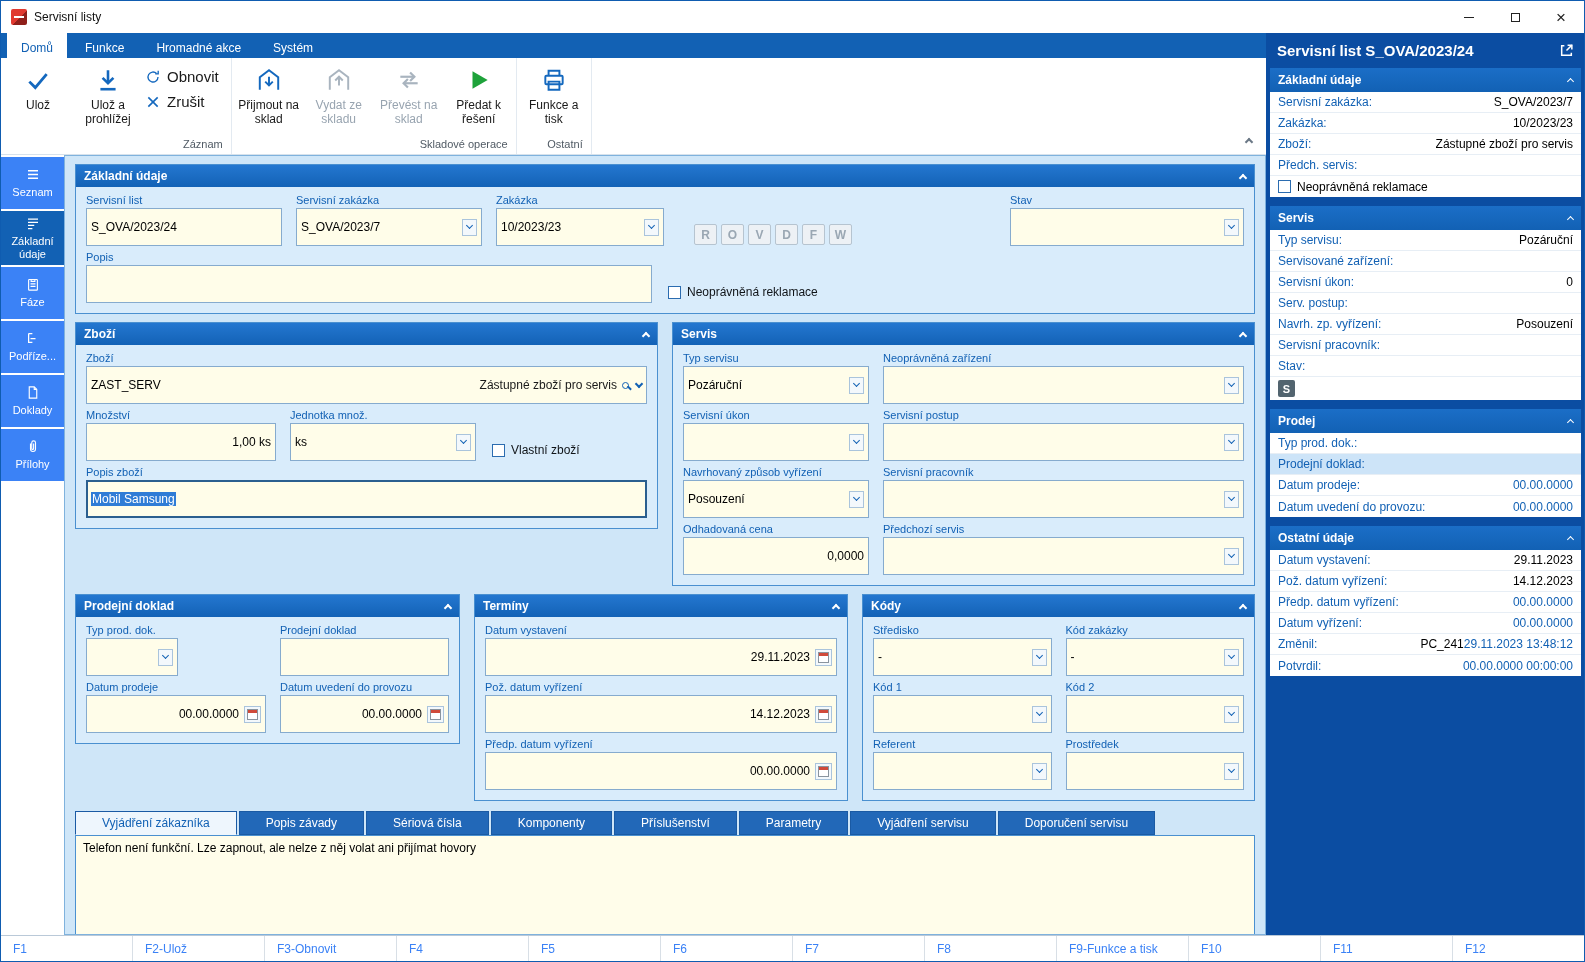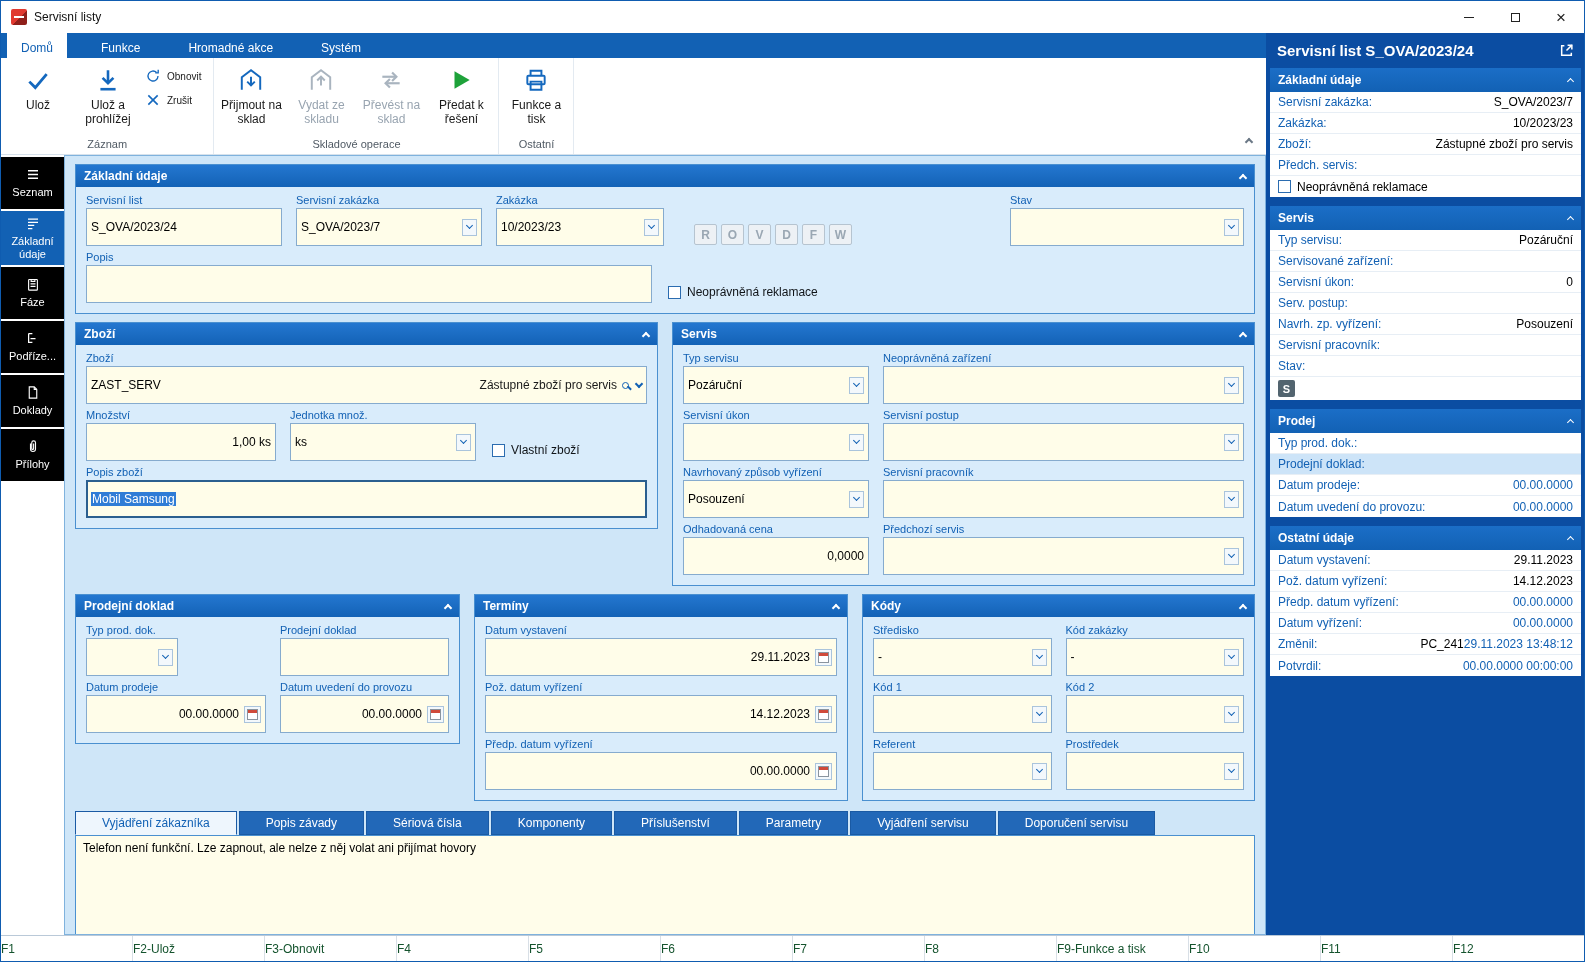--- a/index.html
+++ b/index.html
@@ -10,41 +10,41 @@
 .app-icon{width:16px;height:16px;margin-right:7px;background:linear-gradient(135deg,#e0392f 0 55%,#8f1f1a 55%);border-radius:2px;position:relative}
 .app-icon::after{content:"";position:absolute;left:3px;top:7px;width:10px;height:2px;background:#fff}
 .title-text{font-size:12px;color:#111}
 .win-controls{margin-left:auto;display:flex;height:100%}
 .win-btn{width:46px;display:flex;align-items:center;justify-content:center;color:#222}
 .min-glyph{width:10px;height:1px;background:#222;display:block}
 .max-glyph{width:9px;height:9px;border:1px solid #222;display:block}
 .close-glyph{font-size:17px;line-height:1}
 .body-row{flex:1;display:flex;min-height:0}
 .left-col{flex:1;display:flex;flex-direction:column;min-width:0}
-.ribbon-tabs{height:25px;background:#1261b4;display:flex;align-items:stretch;padding-left:6px;gap:20px;flex:0 0 auto}
+.ribbon-tabs{height:25px;background:#1261b4;display:flex;align-items:stretch;padding-left:6px;gap:4px;flex:0 0 auto}
 .rtab{color:#fff;padding:4px 14px 0;font-size:12px;display:flex;align-items:center}
 .rtab.active{background:#fff;color:#1261b4}
 .ribbon-toolbar{height:97px;background:#fff;display:flex;position:relative;flex:0 0 auto;border-bottom:1px solid #d7e2ec}
 .rgroup{display:flex;flex-direction:column;border-right:1px solid #e3eaf1;padding:2px 2px 0}
 .rbtns{flex:1;display:flex;align-items:stretch}
 .rbtn-lg{width:70px;display:flex;flex-direction:column;align-items:center;padding:5px 2px 0;color:#1a1a1a;text-align:center;line-height:1.15;font-size:12px}
 .rbtn-lg .ricon{width:30px;height:30px;display:flex;align-items:center;justify-content:center;color:#1468be;margin-bottom:4px}
 .rbtn-lg .ricon svg{width:26px;height:26px}
 .rbtn-lg.disabled{color:#98a4b0}
 .rbtn-lg.disabled .ricon{color:#a9b4bf}
 .rsmallstack{display:flex;flex-direction:column;justify-content:flex-start;padding-top:8px;gap:8px}
-.rbtn-sm{display:flex;align-items:center;gap:6px;color:#1a1a1a;padding:0 10px 0 2px;font-size:10px}
+.rbtn-sm{display:flex;align-items:center;gap:6px;color:#1a1a1a;padding:0 10px 0 2px;font-size:15px}
 .rbtn-sm .ricon{width:16px;height:16px;color:#1468be;display:flex}
 .rbtn-sm .ricon svg{width:16px;height:16px}
-.rglabel{text-align:center;font-size:11px;color:#505a64;padding:3px 6px 4px}
+.rglabel{text-align:right;font-size:11px;color:#505a64;padding:3px 6px 4px}
 .ribbon-collapse{position:absolute;right:14px;bottom:6px;color:#6b7886}
 [data-name="play-icon"]{color:#1ea23a !important}
 .workspace{flex:1;display:flex;min-height:0;background:#fff}
 .sidebar{width:63px;background:#fff;display:flex;flex-direction:column;gap:2px;padding:2px 0 0;flex:0 0 auto}
-.sb-item{background:#000000;color:#fff;min-height:52px;display:flex;flex-direction:column;align-items:center;justify-content:center;text-align:center;font-size:11px;padding:5px 2px;gap:4px;line-height:1.15}
+.sb-item{background:#3b82f6;color:#fff;min-height:52px;display:flex;flex-direction:column;align-items:center;justify-content:center;text-align:center;font-size:11px;padding:5px 2px;gap:4px;line-height:1.15}
 .sb-item.active{background:#1261b4}
 .sb-item .sicon{width:18px;height:15px;color:#fff;display:flex;align-items:center;justify-content:center}
 .sb-item .sicon svg{width:16px;height:15px}
 .main{flex:1;background:#cfe6f8;border:1px solid #7fb2dd;padding:8px 10px;display:flex;flex-direction:column;min-width:0;overflow:hidden}
 .panel{border:1px solid #4a90d0;background:#d9ecfb;display:flex;flex-direction:column}
 .panel-header{height:22px;background:linear-gradient(#2477d0,#1362b6);color:#fff;font-weight:bold;display:flex;align-items:center;padding:0 8px;flex:0 0 auto;font-size:12px}
 .panel-header .cv{margin-left:auto;color:#fff}
 .panel-body{padding:2px 10px 10px}
 .frow{display:flex;align-items:flex-end}
 .field{display:flex;flex-direction:column;min-width:0}
@@ -89,21 +89,21 @@
 .sec-body{background:#fff;color:#000}
 .srow{display:flex;align-items:center;padding:3px 8px;border-bottom:1px solid #e7eef5;min-height:21px;font-size:12px}
 .srow:last-child{border-bottom:none}
 .slabel{color:#1261b4;white-space:nowrap}
 .svals{margin-left:auto;text-align:right;white-space:nowrap;overflow:hidden}
 .svals .vb{color:#1261b4}
 .svals .vk{color:#000}
 .srow.selected{background:#cde4f8}
 .badge{width:17px;height:17px;background:#52646f;color:#fff;font-weight:bold;font-size:11px;display:flex;align-items:center;justify-content:center;border-radius:2px}
 .statusbar{height:26px;border-top:1px solid #bac9d8;display:flex;background:#fff;flex:0 0 auto}
-.sb-cell{flex:1;border-right:1px solid #d8dfe6;display:flex;align-items:center;padding-left:0;font-size:12px;color:#14532d;white-space:nowrap;overflow:hidden}
+.sb-cell{flex:1;border-right:1px solid #d8dfe6;display:flex;align-items:center;padding-left:12px;font-size:12px;color:#3b82f6;white-space:nowrap;overflow:hidden}
 .sb-cell:last-child{border-right:none}
 </style>
 </head>
 <body>
 
 <div class="app" data-name="application-window">
 
   <div class="titlebar" data-name="titlebar">
     <span class="app-icon" data-name="app-icon"></span>
     <span class="title-text" data-name="window-title">Servisní listy</span>

